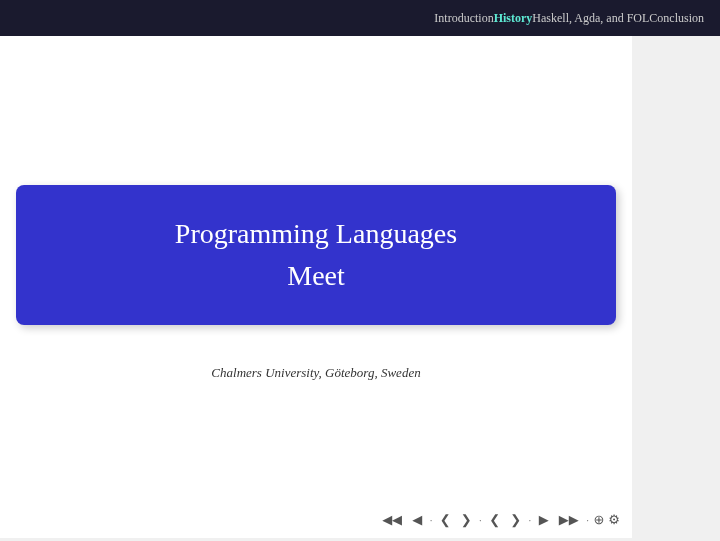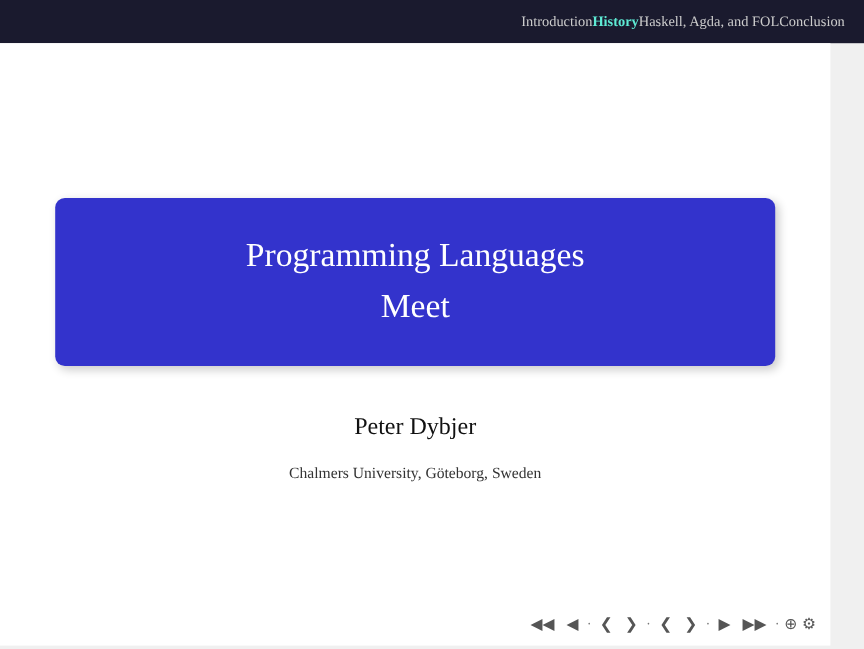--- a/index.html
+++ b/index.html
@@ -36,21 +36,21 @@
       cursor: pointer;
     }
 
     .nav-item.active {
       color: #5eead4;
       font-weight: bold;
     }
 
     
     .slide-container {
-      width: 692px;
+      width: 632px;
       height: 502px;
       background: #ffffff;
       position: relative;
       display: flex;
       flex-direction: column;
       align-items: center;
       justify-content: center;
     }
 
     
@@ -82,20 +82,21 @@
       font-family: 'Computer Modern', Georgia, serif;
       color: #111111;
       margin-bottom: 18px;
     }
 
     .institution {
       font-size: 13px;
       font-family: 'Computer Modern', Georgia, serif;
       color: #333333;
       margin-bottom: 8px;
+      font-style: italic;
     }
 
     .date {
       font-size: 20px;
       font-family: 'Computer Modern', Georgia, serif;
       color: #111111;
     }
 
     
     .bottom-bar {
@@ -140,21 +141,20 @@
 <div class="slide-container">
 
   <div class="title-box">
     <div class="title-text">
       <span>Programming Languages</span><br>
       <span>Meet</span><br>
     </div>
   </div>
 
   <div class="author-section">
-    <div class="author-name">Peter Dybjer</div>
     <div class="institution">Chalmers University, Göteborg, Sweden</div>
   </div>
 
   <div class="bottom-bar">
     <span class="nav-btn">◀◀</span>
     <span class="nav-btn">◀</span>
     <span class="separator-icon">·</span>
     <span class="nav-btn">❮</span>
     <span class="nav-btn">❯</span>
     <span class="separator-icon">·</span>

